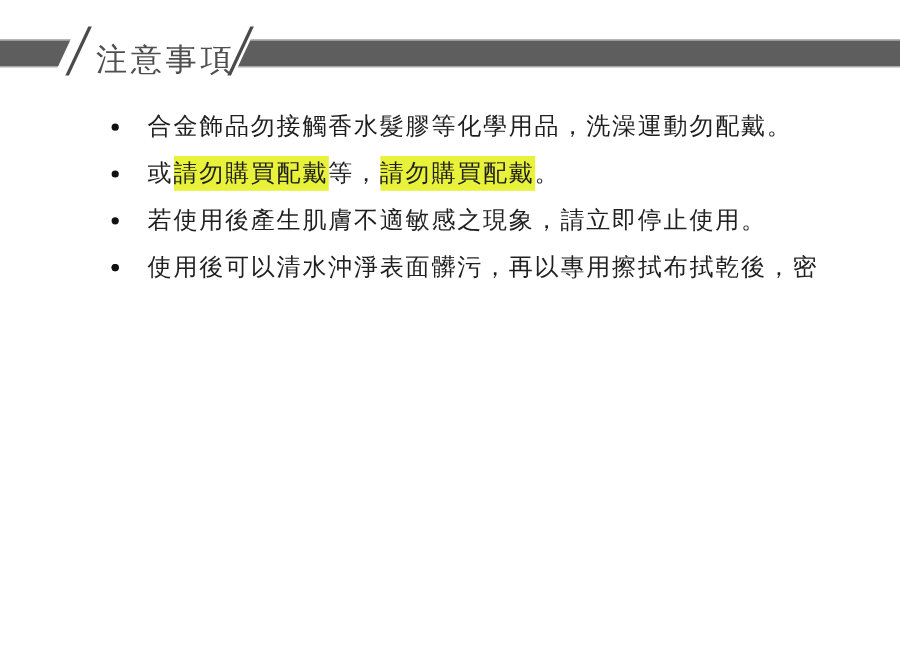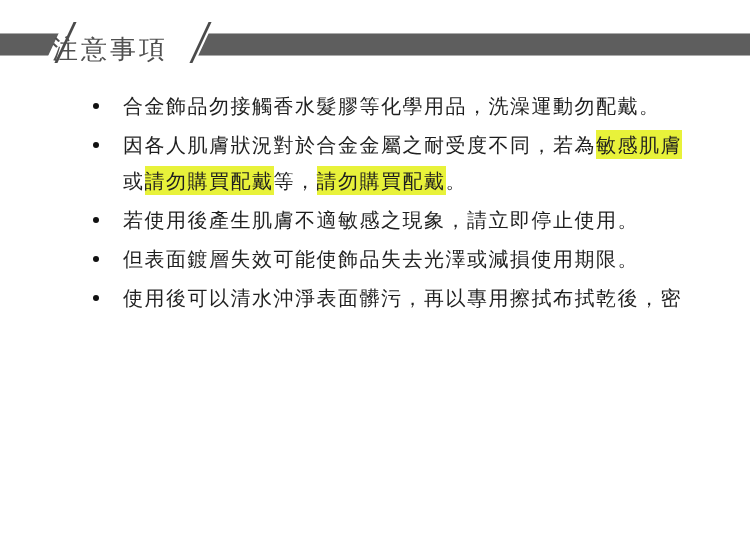--- a/index.html
+++ b/index.html
@@ -30,21 +30,21 @@
     transform: skewX(-25deg);
   }
   .header .slash {
     position: absolute; top: 22px; width: 3px; height: 41px;
     background: var(--slash-color, #4a4a4a);
     transform: skewX(-25deg);
   }
   .header .slash.left  { left: 64px; }
   .header .slash.right { left: 199px; }
   .header .title {
-    position: absolute; left: 52px; top: 35px;
+    position: absolute; left: 80px; top: 35px;
     font-size: 26px; line-height: 28px;
     letter-spacing: 3px;
     color: var(--title-color, #4f4f4f);
     white-space: nowrap;
   }
 
   
   .list {
     position: absolute; left: 93px; top: 88px; width: 620px;
   }
@@ -86,34 +86,32 @@
   <div class="list">
       <div class="item">
         <span class="dot"></span>
         <div class="txt">
           <div class="line"><span>合金飾品勿接觸香水髮膠等化學用品，洗澡運動勿配戴。</span></div>
         </div>
       </div>
       <div class="item">
         <span class="dot"></span>
         <div class="txt">
-          <div class="line"><span>因各人肌膚狀況對於合金金屬之耐受度不同，若為</span><span class="hl">敏感肌膚</span></div>
           <div class="line"><span>或</span><span class="hl">請勿購買配戴</span><span>等，</span><span class="hl">請勿購買配戴</span><span>。</span></div>
         </div>
       </div>
       <div class="item">
         <span class="dot"></span>
         <div class="txt">
           <div class="line"><span>若使用後產生肌膚不適敏感之現象，請立即停止使用。</span></div>
         </div>
       </div>
       <div class="item">
         <span class="dot"></span>
         <div class="txt">
-          <div class="line"><span>但表面鍍層失效可能使飾品失去光澤或減損使用期限。</span></div>
         </div>
       </div>
       <div class="item">
         <span class="dot"></span>
         <div class="txt">
           <div class="line"><span>使用後可以清水沖淨表面髒污，再以專用擦拭布拭乾後，密</span></div>
         </div>
       </div>
     </div>
 

